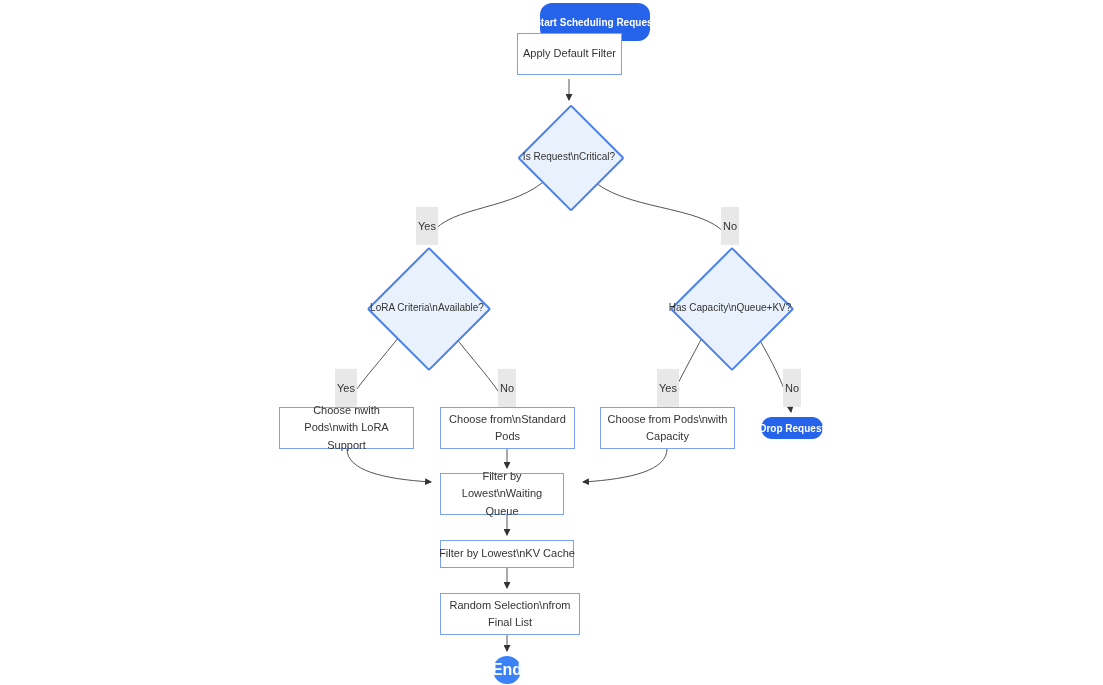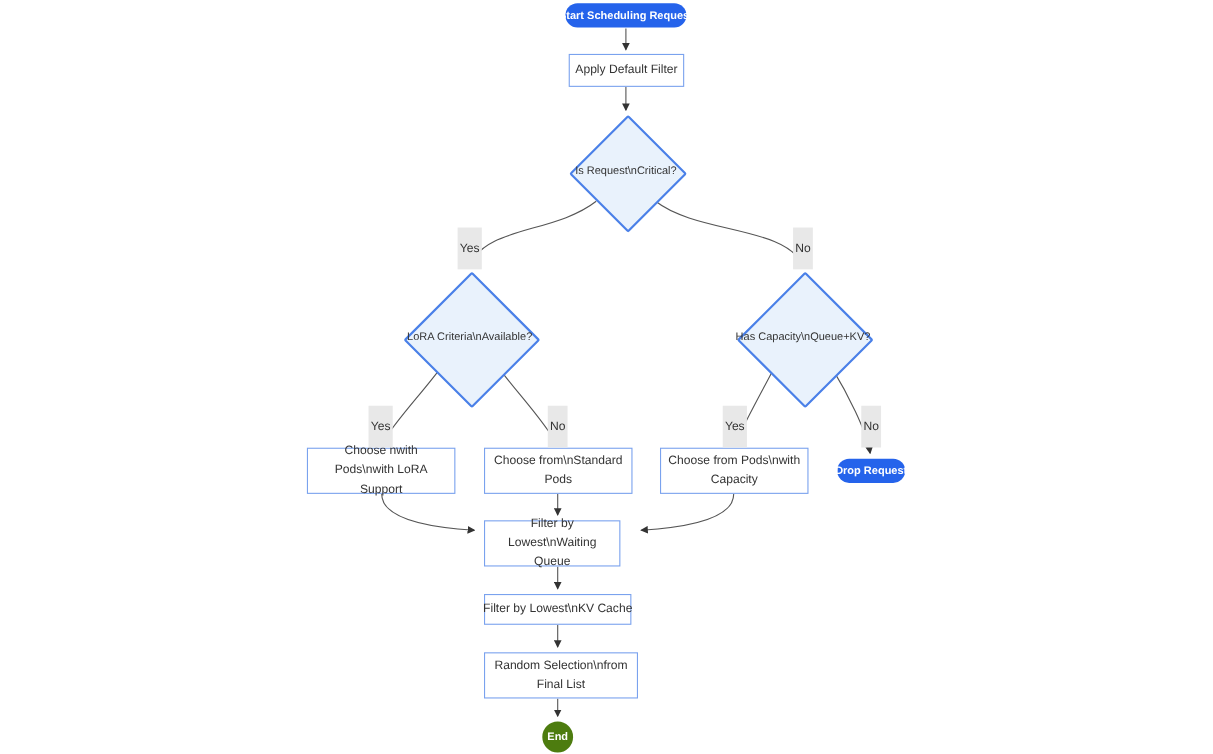--- a/index.html
+++ b/index.html
@@ -24,21 +24,21 @@
   }
   .diamond-label{
     position:absolute;transform:translate(-50%,-50%);font-size:10px;white-space:nowrap;
     text-align:center;
   }
   .edge-label{
     position:absolute;transform:translate(-50%,-50%);font-size:11px;color:#333333;
     background:#e8e8e8;padding:12px 2px;line-height:1.3;
   }
   .circle{
-    background:#4d7c0f;color:#ffffff;font-weight:bold;font-size:10px;border-radius:50%;
+    background:#3b82f6;color:#ffffff;font-weight:bold;font-size:16px;border-radius:50%;
   }
 </style>
 </head>
 <body>
 
 <div id="canvas">
 
   <svg id="edges" width="1103" height="685" viewBox="0 0 1103 685">
     <defs>
       <marker id="arrow" viewBox="0 0 10 10" refX="8.5" refY="5" markerWidth="7" markerHeight="7" orient="auto-start-reverse">
@@ -56,25 +56,25 @@
       <path d="M756,334 C770,357 788,392 791,412" marker-end="url(#arrow)"></path>
       <path d="M347,449 C347,470 382,479 431,482" marker-end="url(#arrow)"></path>
       <path d="M507,449 L507,468" marker-end="url(#arrow)"></path>
       <path d="M667,449 C667,470 632,479 583,482" marker-end="url(#arrow)"></path>
       <path d="M507,515 L507,535" marker-end="url(#arrow)"></path>
       <path d="M507,568 L507,588" marker-end="url(#arrow)"></path>
       <path d="M507,635 L507,651" marker-end="url(#arrow)"></path>
     </g>
   </svg>
 
-  <div class="node stadium" style="left:514px;top:3px;width:110px;height:22px;">
+  <div class="node stadium" style="left:540px;top:3px;width:110px;height:38px;">
       <span>Start Scheduling Request</span>
     </div>
 
-  <div class="node rect nowrap" style="left:517px;top:49px;width:105px;height:30px;text-align:center;">
+  <div class="node rect nowrap" style="left:517px;top:33px;width:105px;height:42px;text-align:center;">
       <span>Apply Default Filter</span>
     </div>
 
   <div class="diamond-shape" style="left:533px;top:120px;width:72px;height:72px;"></div>
   <div class="diamond-label" style="left:569px;top:156px;">Is Request\nCritical?</div>
 
   <div class="diamond-shape" style="left:385px;top:265px;width:84px;height:84px;"></div>
   <div class="diamond-label" style="left:427px;top:307px;">LoRA Criteria\nAvailable?</div>
 
   <div class="diamond-shape" style="left:688px;top:265px;width:84px;height:84px;"></div>

